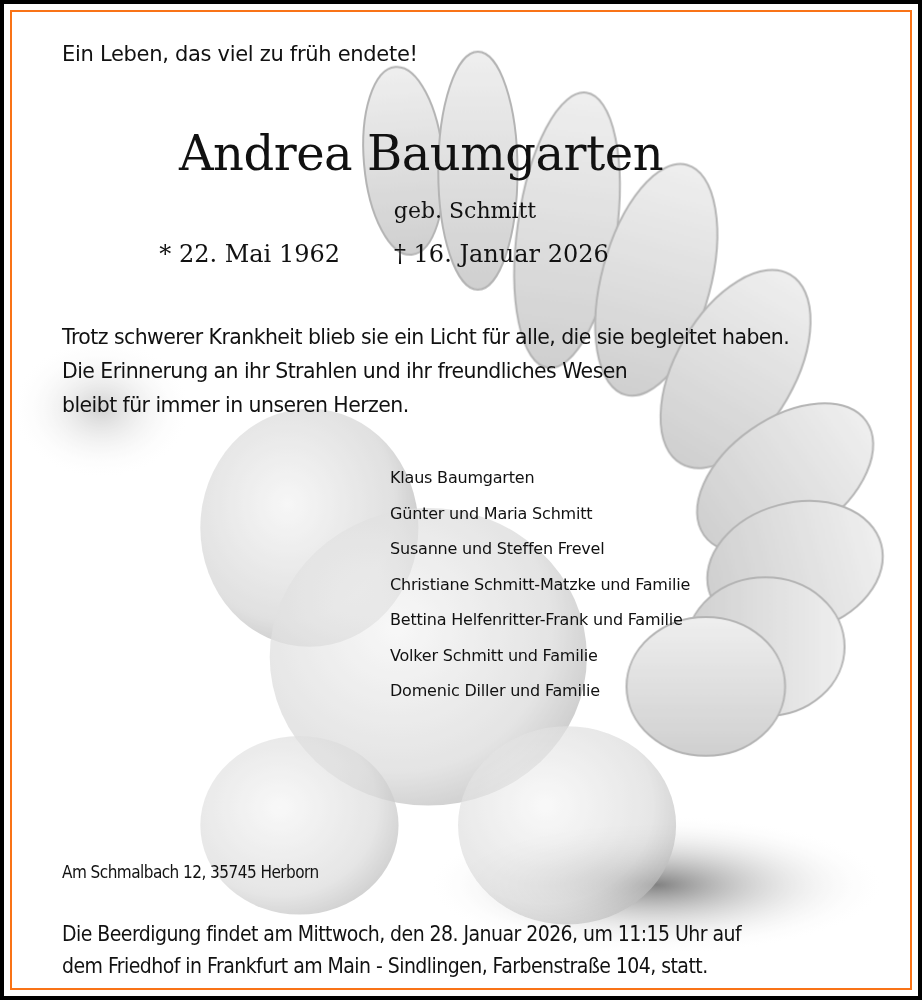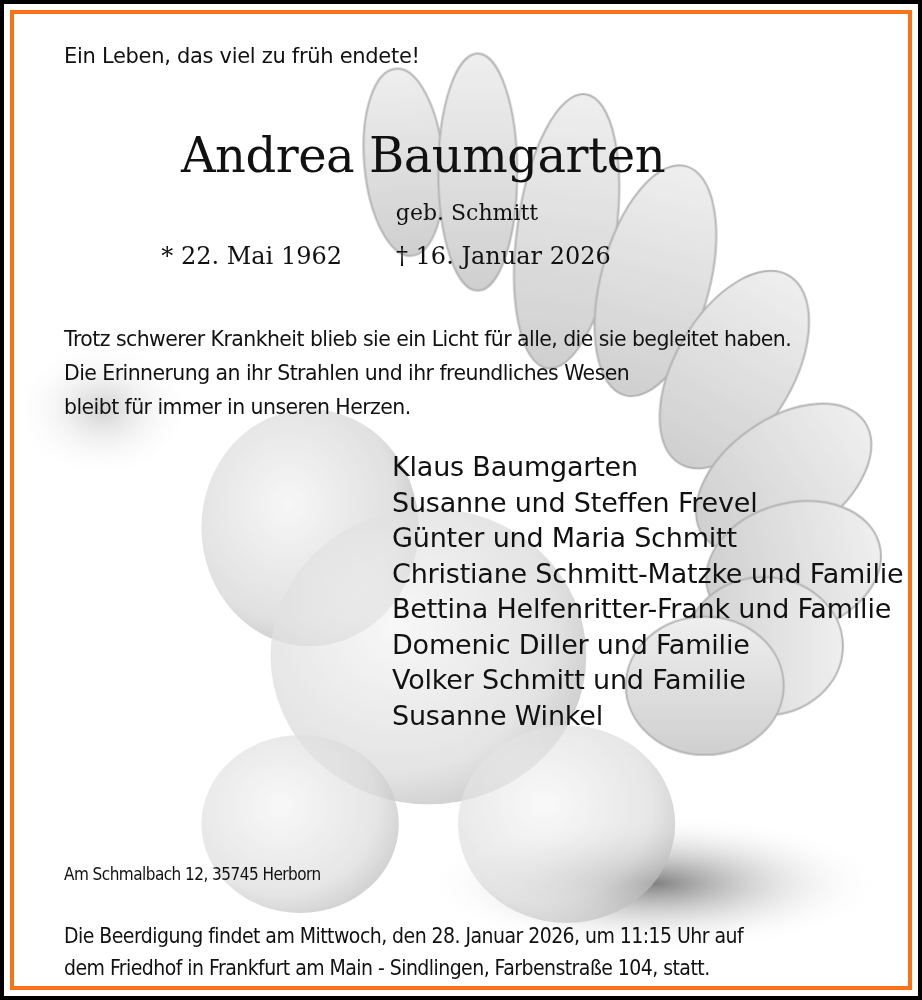--- a/index.html
+++ b/index.html
@@ -3,37 +3,37 @@
   <meta charset="utf-8">
   <style>
     html, body { margin: 0; padding: 0; background: #ffffff; }
     body { width: 922px; height: 1000px; overflow: hidden; position: relative; }
     .frame-outer {
       position: absolute; left: 0; top: 0; width: 922px; height: 1000px;
       box-sizing: border-box; border: 4px solid #000; background: #fff;
     }
     .frame-inner {
       position: absolute; left: 6px; top: 6px; right: 6px; bottom: 6px;
-      border: 4px solid #f97316; background: #ffffff; overflow: hidden;
+      border: 2px solid #f97316; background: #ffffff; overflow: hidden;
     }
     .angel {
       position: absolute; left: 0; top: 0; width: 100%; height: 100%; pointer-events: none;
     }
     .text {
       position: absolute; font-family: "DejaVu Sans", sans-serif; color: #111;
       white-space: nowrap;
     }
     .serif { font-family: "DejaVu Serif", "Liberation Serif", serif; }
     #headline { left: 50px; top: 30px; font-size: 21px; letter-spacing: -0.3px; }
     #name { left: 0; width: 818px; text-align: center; top: 113px; font-size: 48px; letter-spacing: -0.5px; }
     #maiden { left: 0; width: 906px; text-align: center; top: 186px; font-size: 22px; }
     #dates { left: 0; width: 744px; text-align: center; top: 228px; font-size: 24px; }
     #dates .gap { display: inline-block; width: 54px; }
     #poem { left: 50px; top: 308px; font-size: 22px; line-height: 34px; letter-spacing: -0.6px; transform: scaleX(0.93); transform-origin: left top; }
-    #mourners { left: 378px; top: 435px; font-size: 27px; line-height: 35.5px; letter-spacing: -0.2px; }
+    #mourners { left: 378px; top: 448px; font-size: 16px; line-height: 35.5px; letter-spacing: -0.2px; }
     #address { left: 50px; top: 850px; font-size: 17px; letter-spacing: -0.6px; transform: scaleX(0.9); transform-origin: left top; }
     #funeral { left: 50px; top: 906px; font-size: 21px; line-height: 32px; letter-spacing: -0.6px; transform: scaleX(0.9); transform-origin: left top; }
     .line { display: block; }
   </style>
 </head>
 <body>
 
 <div class="frame-outer">
   <div class="frame-inner">
 
@@ -91,27 +91,26 @@
     </div>
 
     <div class="text" id="poem">
       <span class="line">Trotz schwerer Krankheit blieb sie ein Licht für alle, die sie begleitet haben.</span>
       <span class="line">Die Erinnerung an ihr Strahlen und ihr freundliches Wesen</span>
       <span class="line">bleibt für immer in unseren Herzen.</span>
     </div>
 
     <div class="text" id="mourners">
       <span class="line">Klaus Baumgarten</span>
+      <span class="line">Günter und Maria Schmitt</span>
       <span class="line">Susanne und Steffen Frevel</span>
-      <span class="line">Günter und Maria Schmitt</span>
       <span class="line">Christiane Schmitt-Matzke und Familie</span>
       <span class="line">Bettina Helfenritter-Frank und Familie</span>
+      <span class="line">Volker Schmitt und Familie</span>
       <span class="line">Domenic Diller und Familie</span>
-      <span class="line">Volker Schmitt und Familie</span>
-      <span class="line">Susanne Winkel</span>
     </div>
 
     <div class="text" id="address">Am Schmalbach 12, 35745 Herborn</div>
 
     <div class="text" id="funeral">
       <span class="line">Die Beerdigung findet am Mittwoch, den 28. Januar 2026, um 11:15 Uhr auf</span>
       <span class="line">dem Friedhof in Frankfurt am Main - Sindlingen, Farbenstraße 104, statt.</span>
     </div>
 
   </div>

